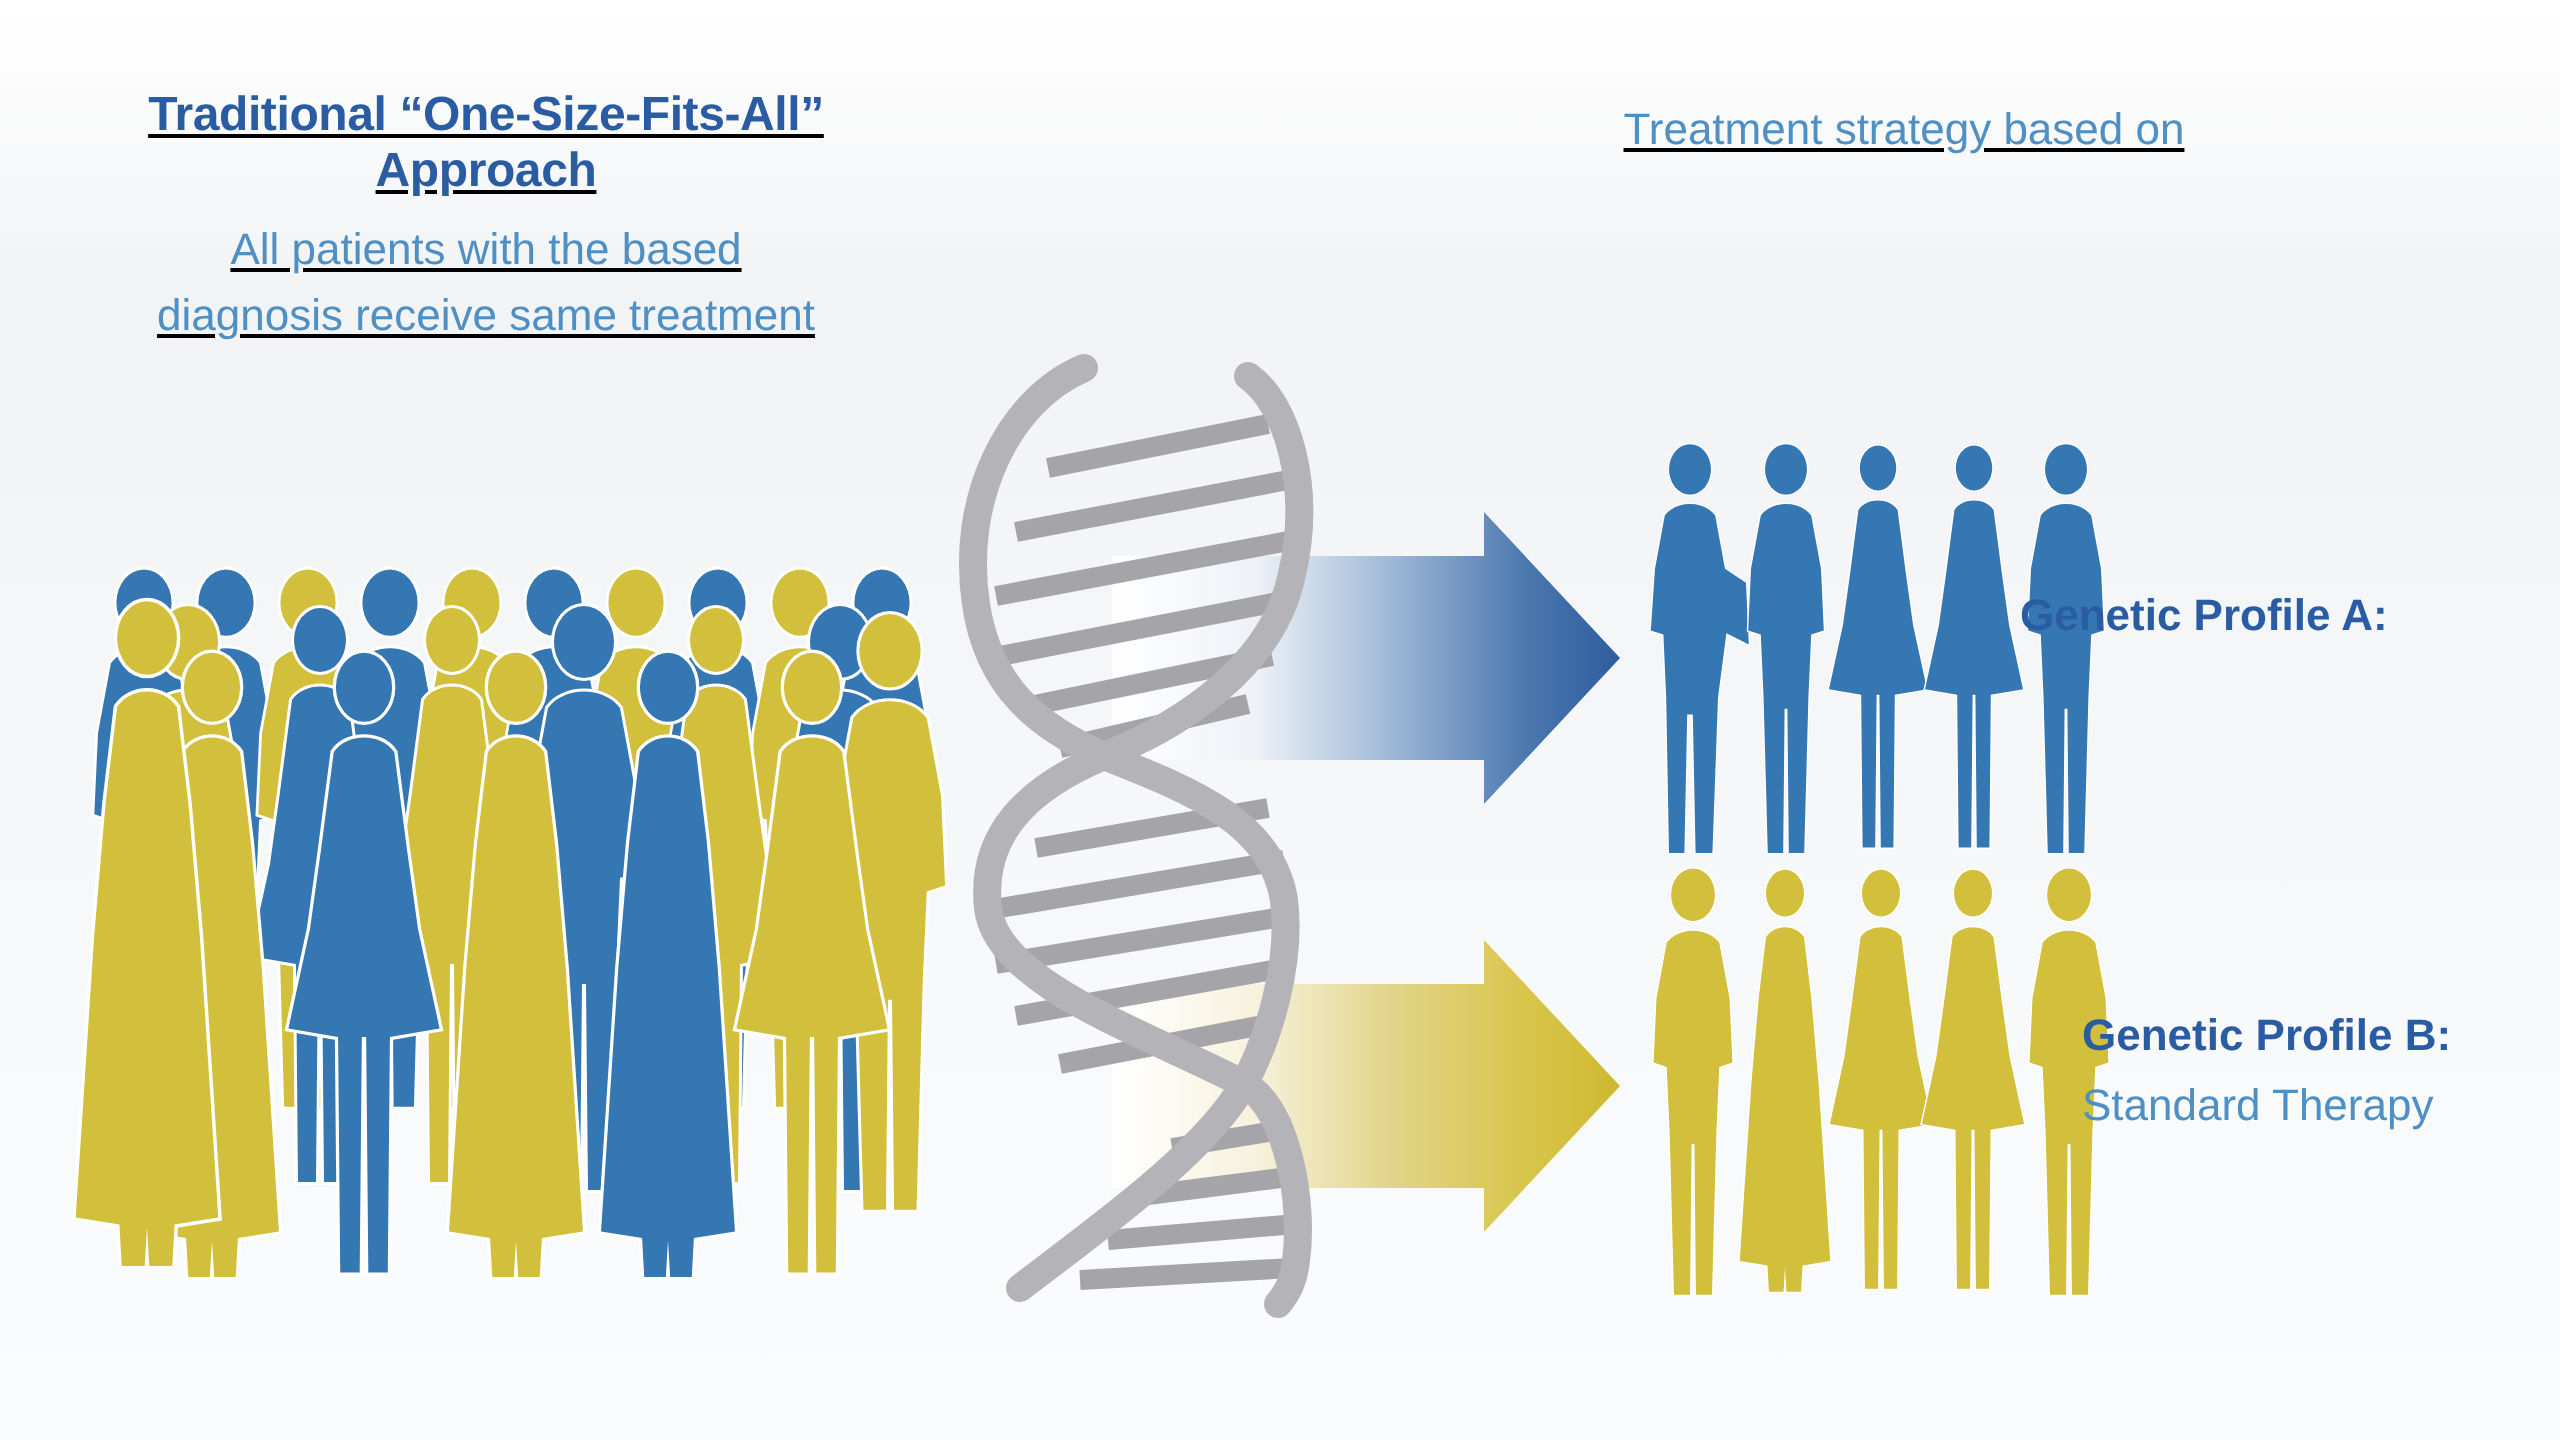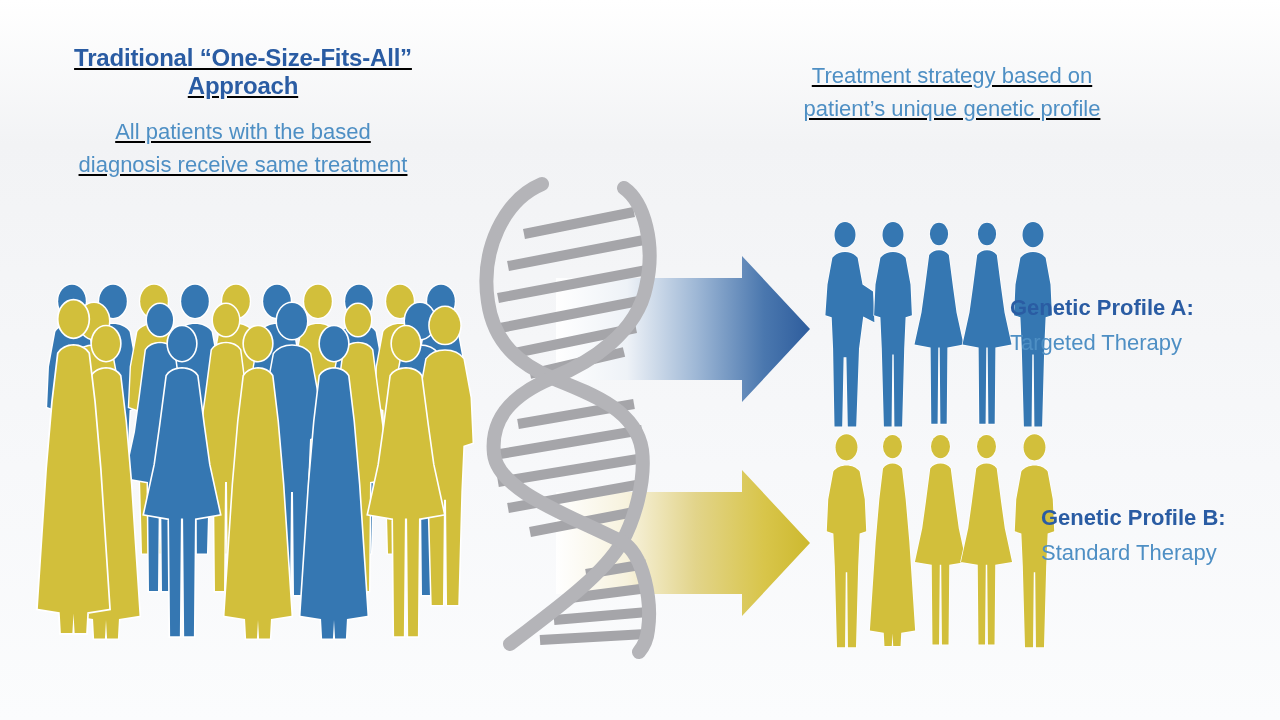--- a/index.html
+++ b/index.html
@@ -23,21 +23,21 @@
     font-family:"Liberation Sans", sans-serif;
     background:linear-gradient(180deg, var(--bg-top) 0%, var(--bg-mid) 20%, var(--bg-bottom) 65%, #fbfcfd 100%);
   }
   .stage{position:relative;width:1280px;height:720px;}
   .panel-head{position:absolute;text-align:center;text-decoration:underline;}
   .panel-head .title{
     font-size:24px;font-weight:bold;color:var(--heading-blue);
     letter-spacing:-0.2px;margin:0 0 8px 0;line-height:28px;
   }
   .panel-head .sub{
-    font-size:22px;color:var(--subtitle-blue);line-height:33px;margin:15px;
+    font-size:22px;color:var(--subtitle-blue);line-height:33px;margin:4px;
   }
   .head-left{left:28px;top:44px;width:430px;}
   .head-right{left:737px;top:44px;width:430px;}
   svg{position:absolute;overflow:visible;}
   .defs-holder{position:absolute;width:0;height:0;}
   .crowd{left:32px;top:224px;width:424px;height:430px;}
   .crowd use{stroke:#ffffff;stroke-width:3;paint-order:stroke;}
   .dna{left:474px;top:182px;width:202px;height:484px;}
   .arrow-a{left:556px;top:252px;width:258px;height:154px;}
   .arrow-b{left:556px;top:466px;width:258px;height:154px;}
@@ -97,21 +97,21 @@
   </svg>
 
   <header class="panel-head head-left">
     <h1 class="title">Traditional “One-Size-Fits-All” Approach</h1>
     <p class="sub"><span>All patients with the based</span><br>
     <span>diagnosis receive same treatment</span></p>
   </header>
 
   <header class="panel-head head-right">
     <p class="sub"><span>Treatment strategy based on</span><br>
-    <span>patient’s unique genetic profile</span></p>
+    </p>
   </header>
 
   <svg class="crowd" viewBox="0 0 424 430">
 
     <use href="#p-man" class="fill-blue" transform="translate(-6,58) scale(0.92)"></use>
     <use href="#p-man" class="fill-blue" transform="translate(35,58) scale(0.92)"></use>
     <use href="#p-man" class="fill-yellow" transform="translate(76,58) scale(0.92)"></use>
     <use href="#p-man" class="fill-blue" transform="translate(117,58) scale(0.92)"></use>
     <use href="#p-man" class="fill-yellow" transform="translate(158,58) scale(0.92)"></use>
     <use href="#p-man" class="fill-blue" transform="translate(199,58) scale(0.92)"></use>
@@ -181,20 +181,19 @@
   <svg class="group-b" viewBox="0 0 240 228">
     <use href="#p-man" class="fill-yellow" transform="translate(-2,4) scale(0.73)"></use>
     <use href="#p-woman-dress" class="fill-yellow" transform="translate(44,4) scale(0.73)"></use>
     <use href="#p-woman-skirt" class="fill-yellow" transform="translate(92,4) scale(0.73)"></use>
     <use href="#p-woman-skirt" class="fill-yellow" transform="translate(138,4) scale(0.73)"></use>
     <use href="#p-man" class="fill-yellow" transform="translate(186,4) scale(0.73)"></use>
   </svg>
 
   <div class="profile-label label-a">
     <div class="name">Genetic Profile A:</div>
-    <div class="therapy">Targeted Therapy</div>
   </div>
   <div class="profile-label label-b">
     <div class="name">Genetic Profile B:</div>
     <div class="therapy">Standard Therapy</div>
   </div>
 
 </div>
 
 </body></html>

